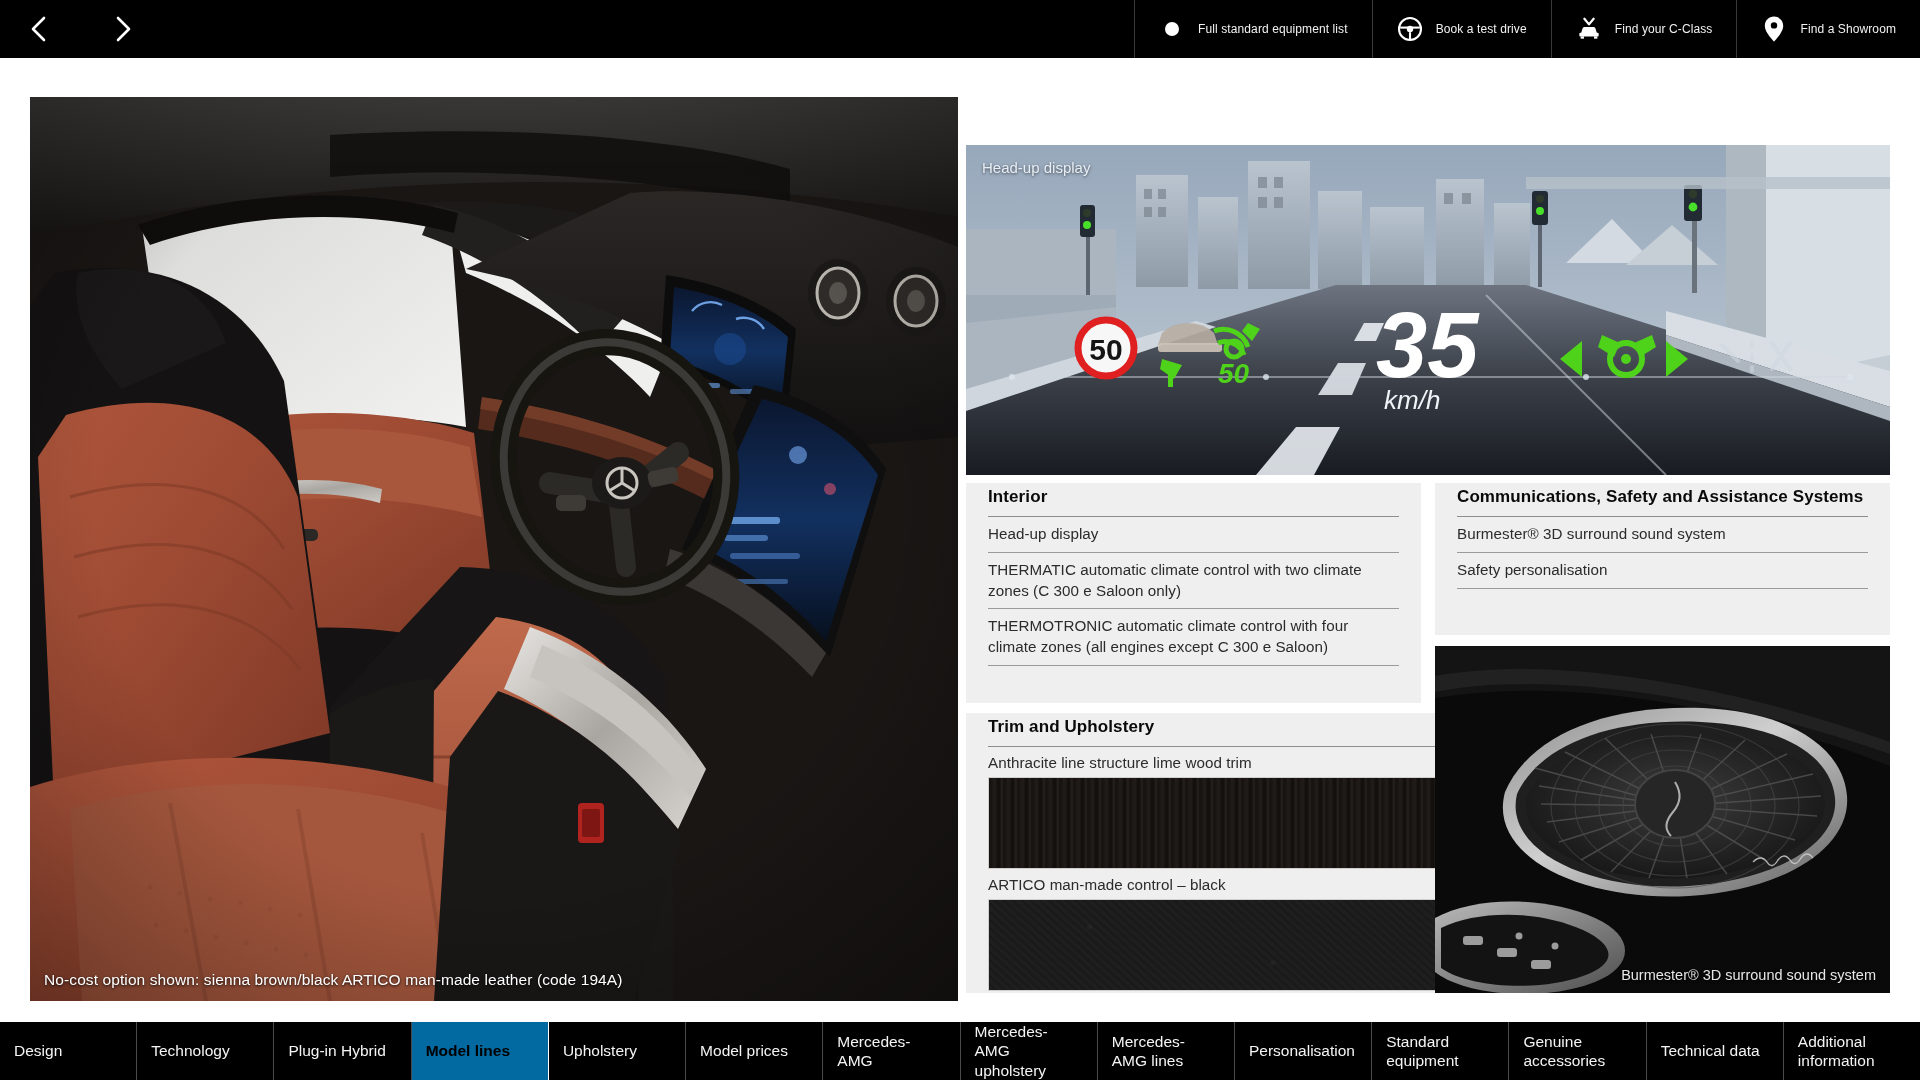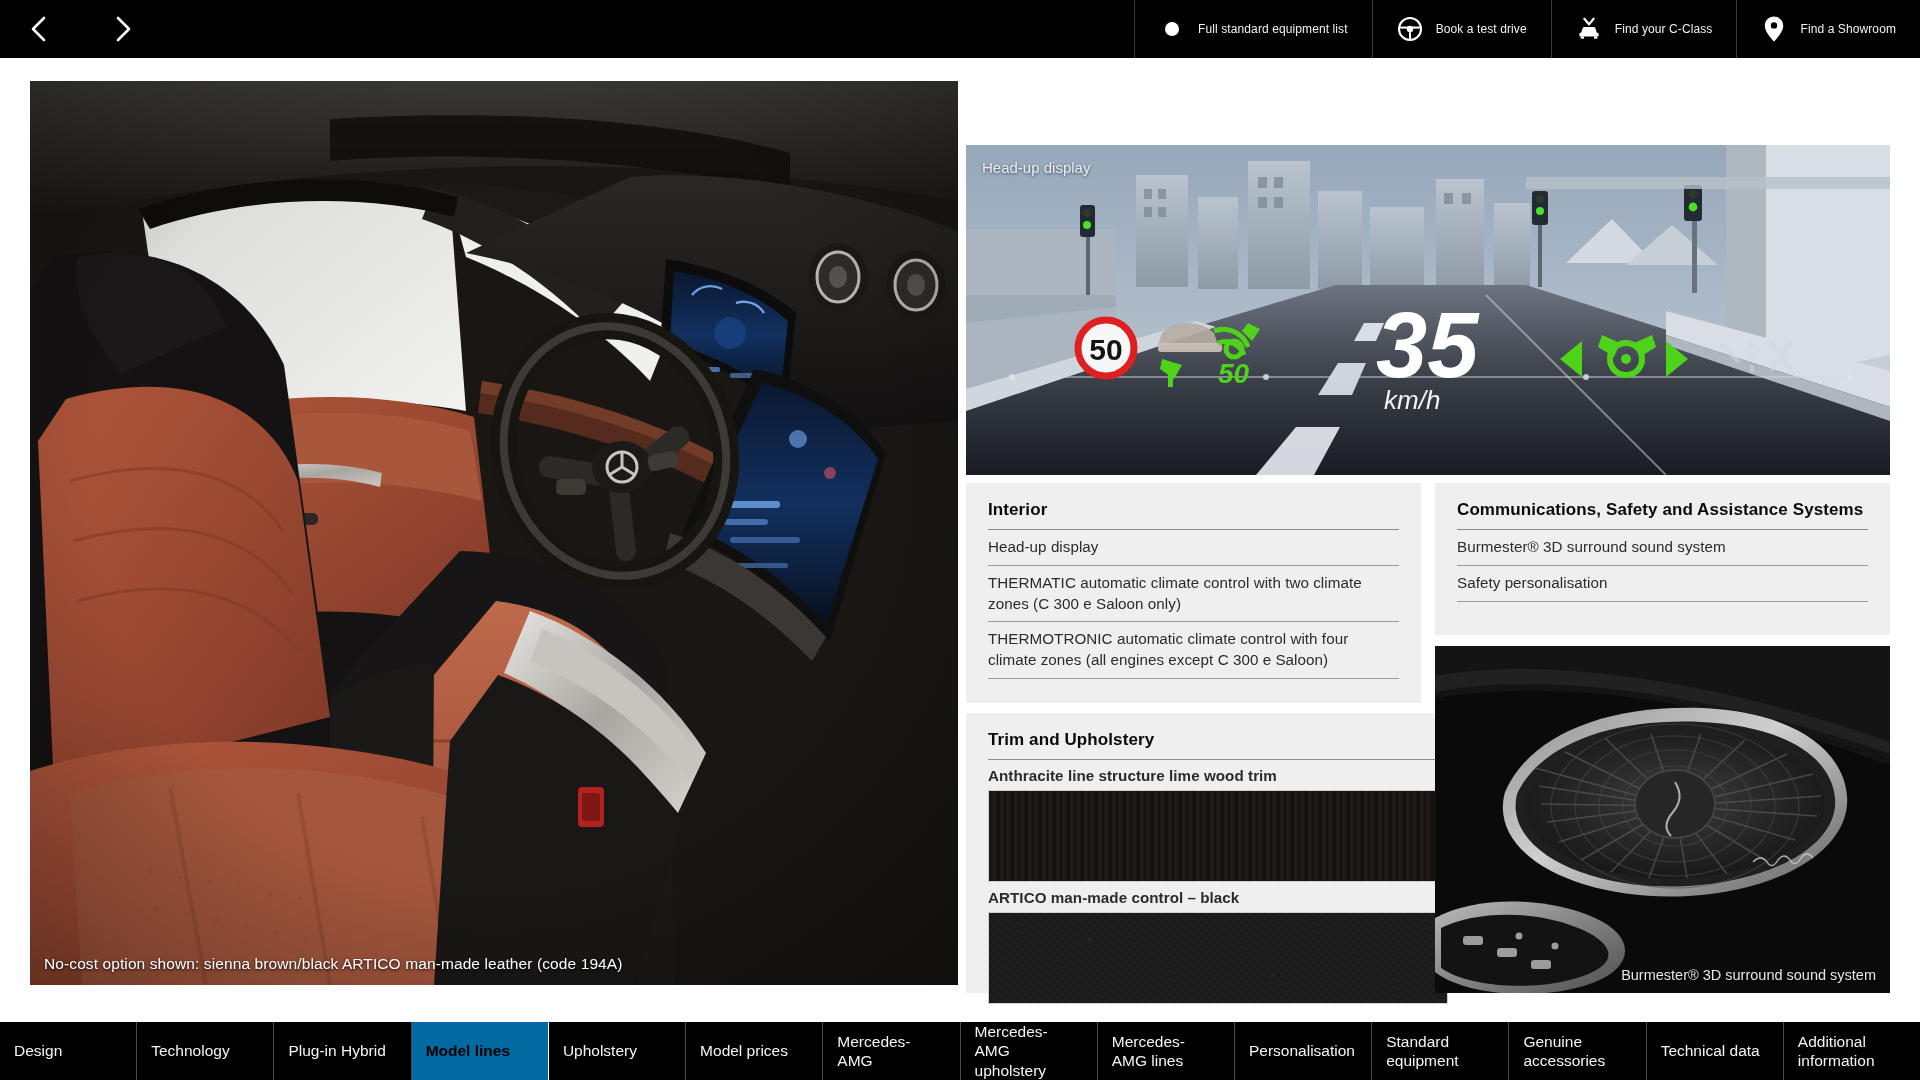--- a/index.html
+++ b/index.html
@@ -50,21 +50,21 @@
 
   
   .stage {
     position: absolute; left: 0; top: 58px;
     width: 1920px; height: 964px;
     background: #ffffff;
   }
 
   
   .hero {
-    position: absolute; left: 30px; top: 23px;
+    position: absolute; left: 30px; top: 39px;
     width: 928px; height: 904px;
     overflow: hidden;
     background: #1b1512;
   }
   .hero-art { position:absolute; inset:0; }
   .hero-caption {
     position: absolute; left: 14px; bottom: 12px;
     color: #ffffff; font-size: 15.5px;
     text-shadow: 0 1px 3px rgba(0,0,0,.95);
     letter-spacing: .1px;
@@ -80,21 +80,21 @@
   .hud-caption {
     position: absolute; left: 16px; top: 14px;
     color: #e8eef5; font-size: 15px;
     text-shadow: 0 1px 3px rgba(0,0,0,.6);
   }
 
   
   .panel {
     position: absolute;
     background: #efefef;
-    padding: 17px 22px 22px 22px;
+    padding: 4px 22px 22px 22px;
   }
   .panel-interior { left: 966px; top: 425px; width: 455px; height: 220px; }
   .panel-trim     { left: 966px; top: 655px; width: 504px; height: 280px; }
   .panel-comms    { left: 1435px; top: 425px; width: 455px; height: 152px; }
 
   .panel-title {
     font-size: 17px; font-weight: bold; color: #0a0a0a;
     padding: 0 0 9px 0;
     border-bottom: 1.5px solid #8d8d8d;
     letter-spacing: .1px;
@@ -103,21 +103,20 @@
     font-size: 15.2px; color: #2b2b2b;
     padding: 7px 0 7px 0;
     border-bottom: 1px solid #9a9a9a;
     line-height: 1.37;
     letter-spacing: .05px;
   }
   .swatch-label {
     font-size: 15.2px; color: #2b2b2b;
     padding: 7px 0 6px 0;
     letter-spacing: .05px;
-    font-weight: bold;
   }
   .swatch {
     width: 100%; height: 92px;
     border: 1px solid #cfcfcf;
   }
   .swatch-wood {
     background:
       repeating-linear-gradient(90deg,
         #171412 0px, #171412 3px,
         #201b18 4px, #201b18 7px,

